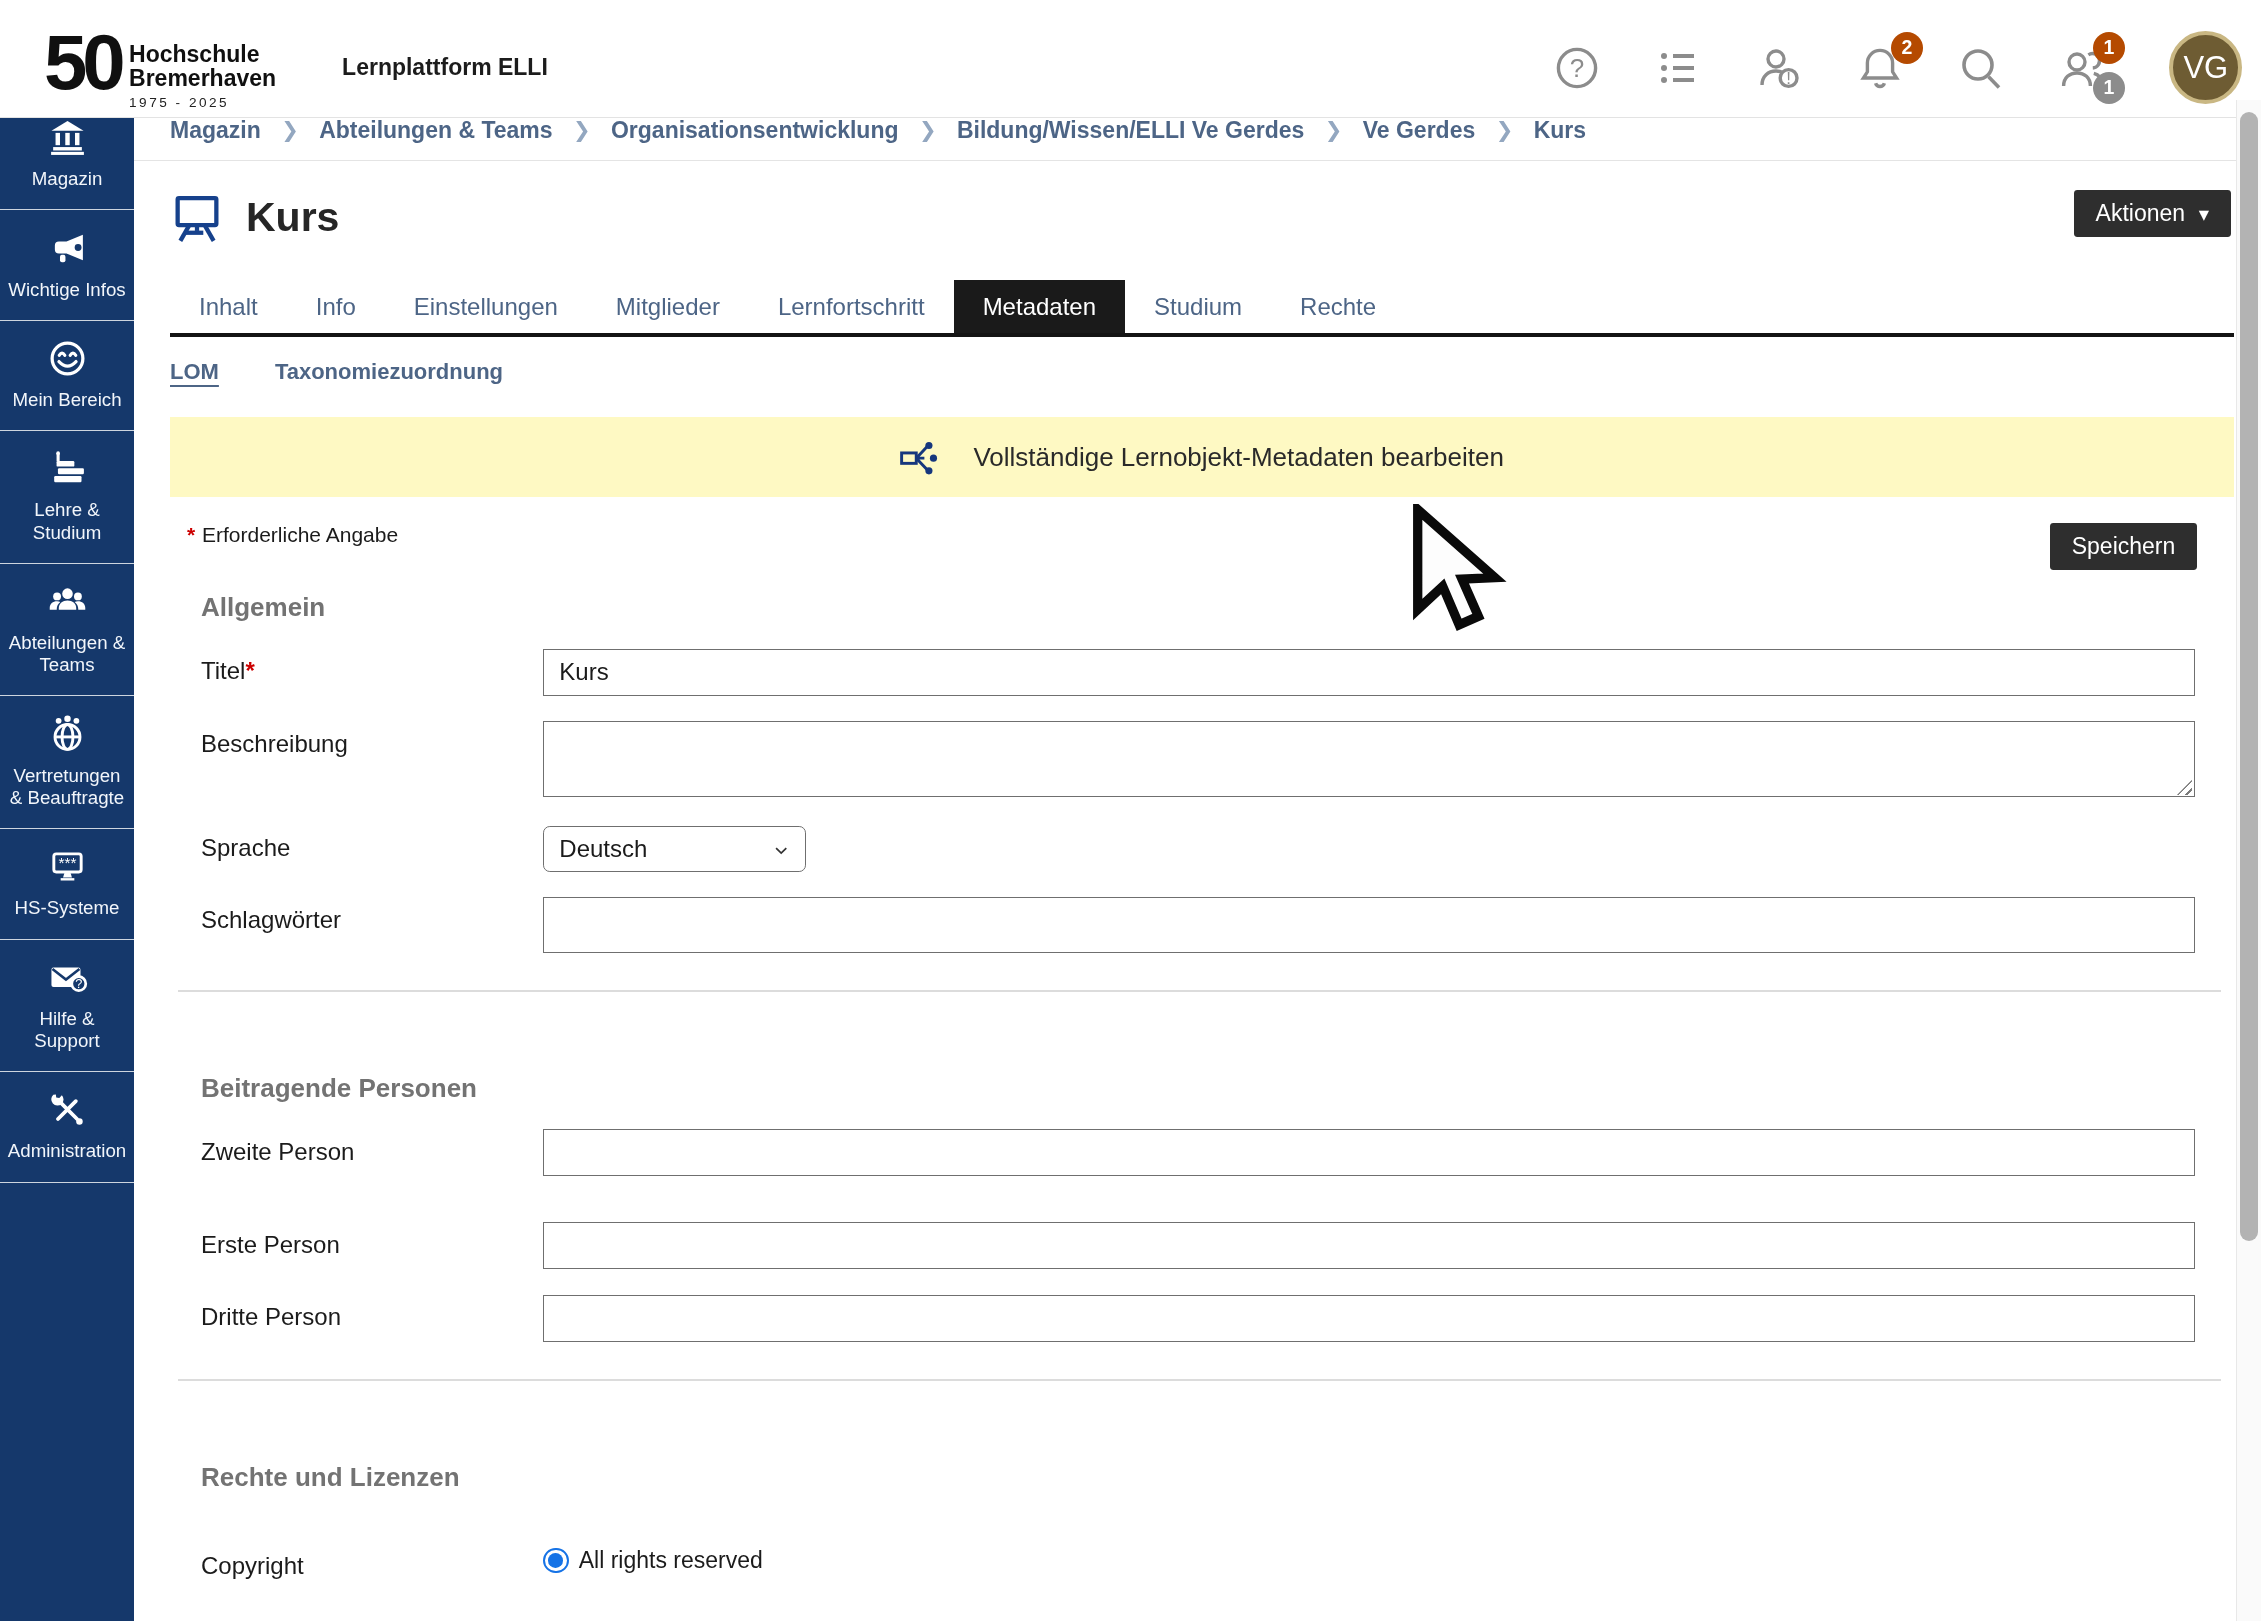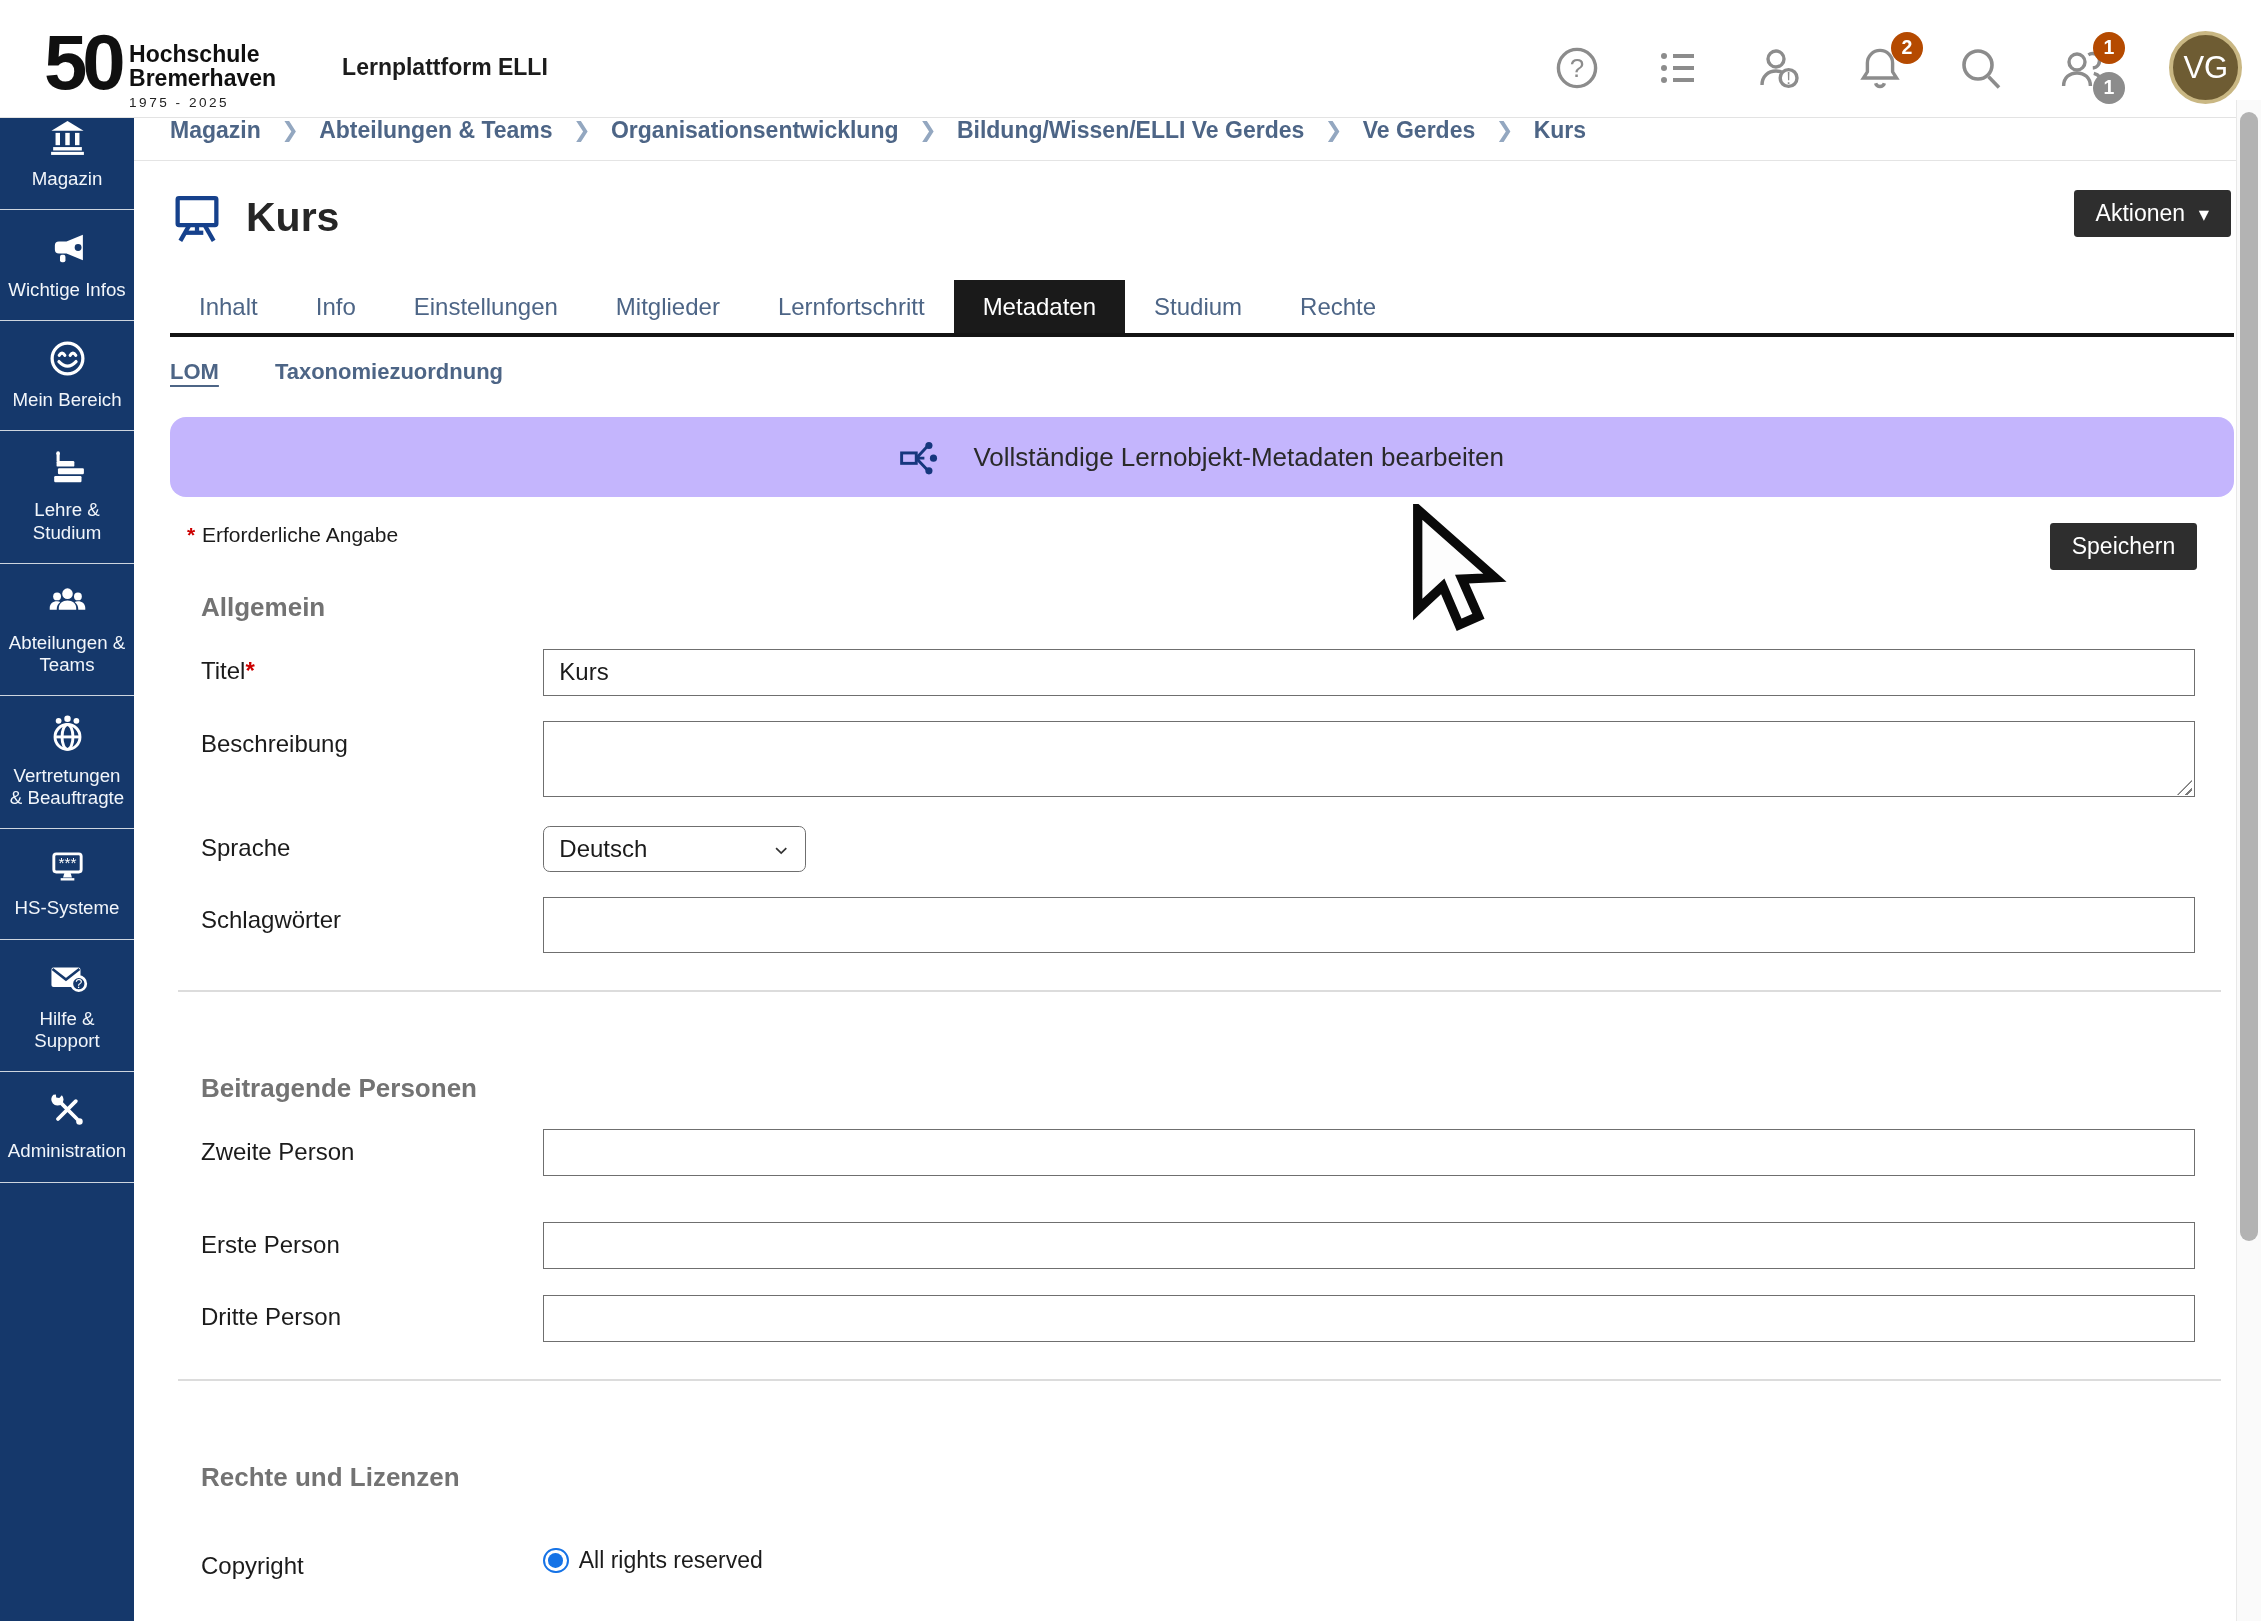--- a/index.html
+++ b/index.html
@@ -79,23 +79,23 @@
 
   .tabbar { margin-top:36px; border-bottom:4.2px solid #141414; display:flex; align-items:flex-end; }
   .tab { font-size:24px; color:#4d6586; padding:12.7px 29px; cursor:pointer; white-space:nowrap; }
   .tab.active { background:#1a1a1a; color:#fff; }
 
   .subtabs { margin-top:22px; display:flex; gap:56px; font-size:22px; color:#4d6586; font-weight:600; }
   .subtab { cursor:pointer; }
   .subtab.active { text-decoration:underline; text-underline-offset:6px; }
 
   .banner {
-    margin-top:32px; height:80px; background:#c4b5fd;
+    margin-top:32px; height:80px; background:#fef9c3;
     display:flex; align-items:center; justify-content:center; gap:34px;
-    font-size:26px; color:#2a2a2a; cursor:pointer;border-radius:16px;
+    font-size:26px; color:#2a2a2a; cursor:pointer;
   }
   .banner .node-icon { width:39px; height:39px; color:#16377d; }
   .banner .node-icon svg { width:100%; height:100%; }
 
   .meta-row { margin-top:25.5px; display:flex; justify-content:space-between; align-items:flex-start; padding:0 37px 0 17px; }
   .required-hint { font-size:21px; color:#1b1b1b; }
   .star { color:#cc0000; font-weight:700; margin-right:6.8px; }
 
   .section-title { font-size:26px; font-weight:700; color:#737373; margin:22px 0 0 31px; }
   .section-title.spaced { margin-top:81px; }

